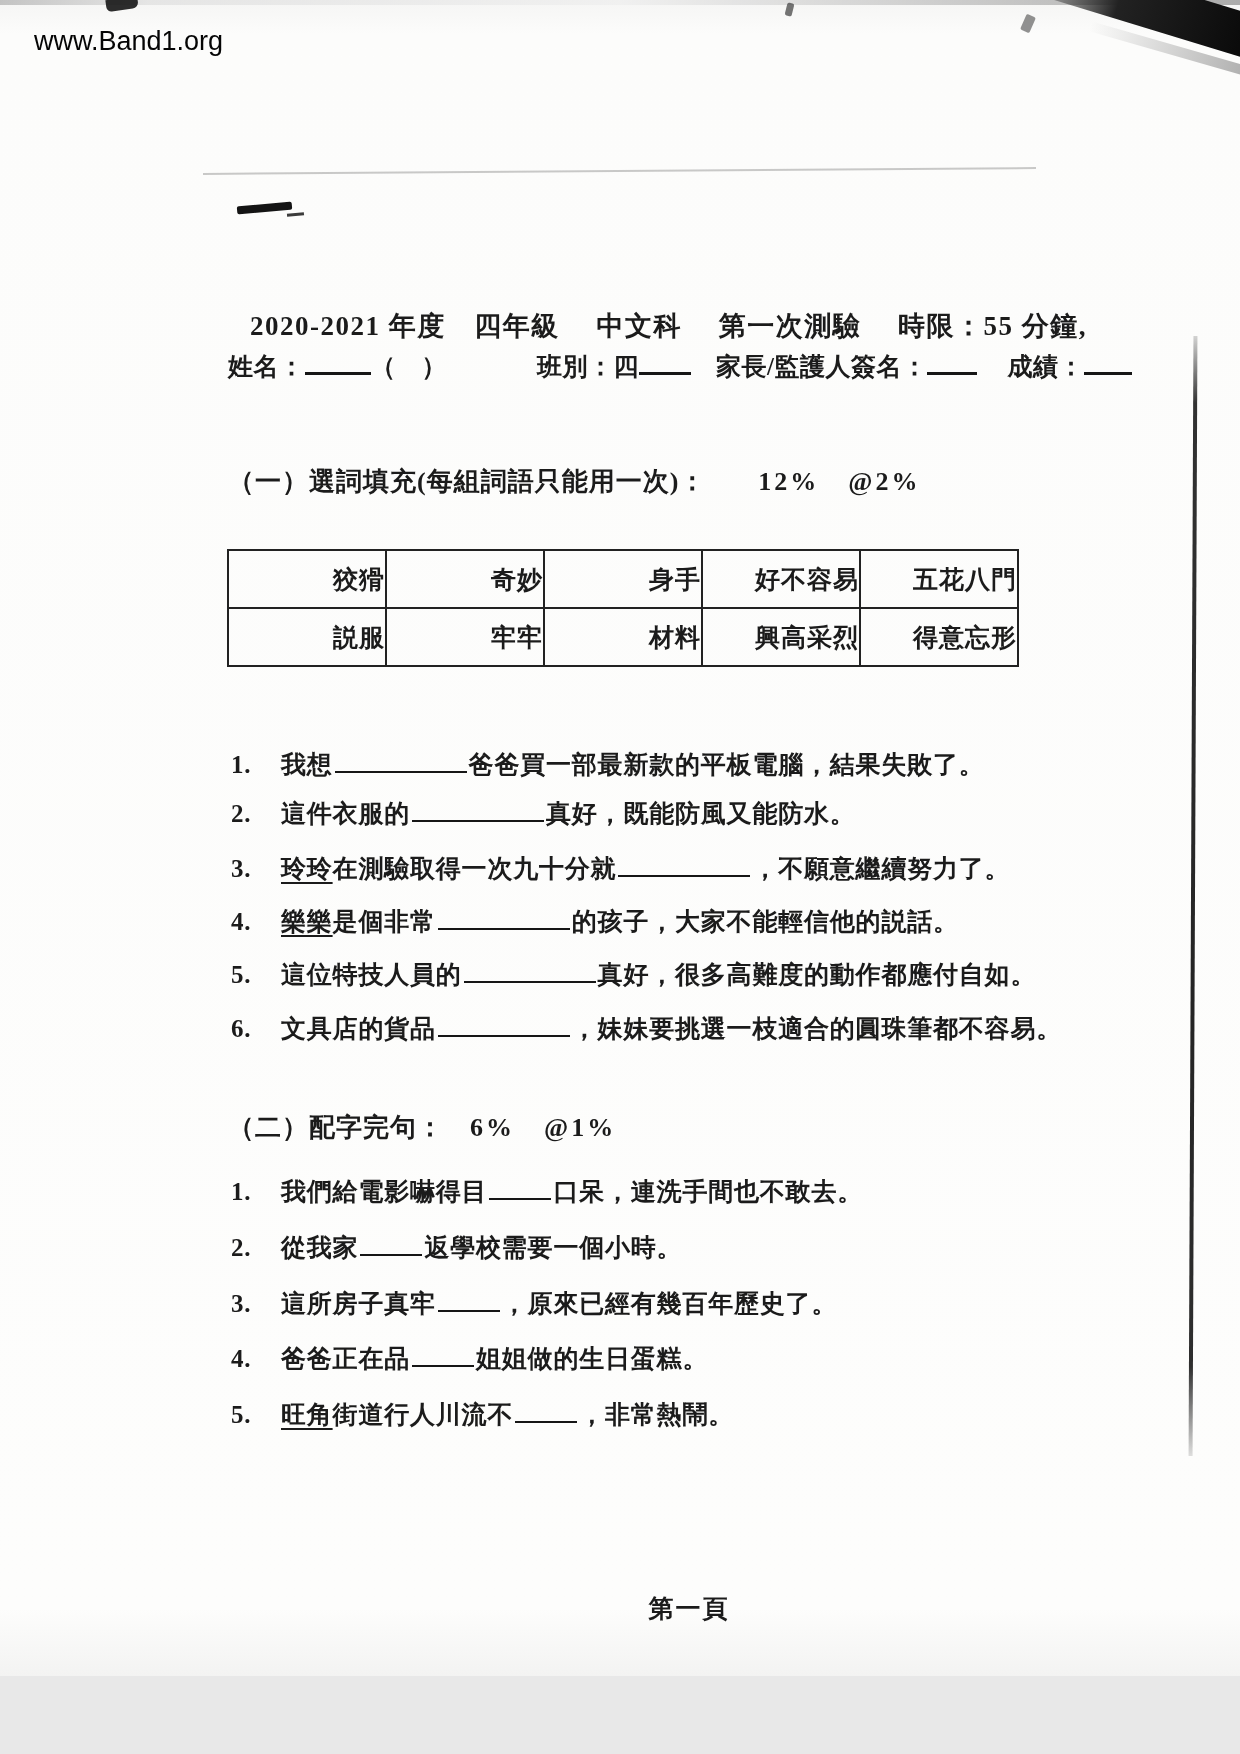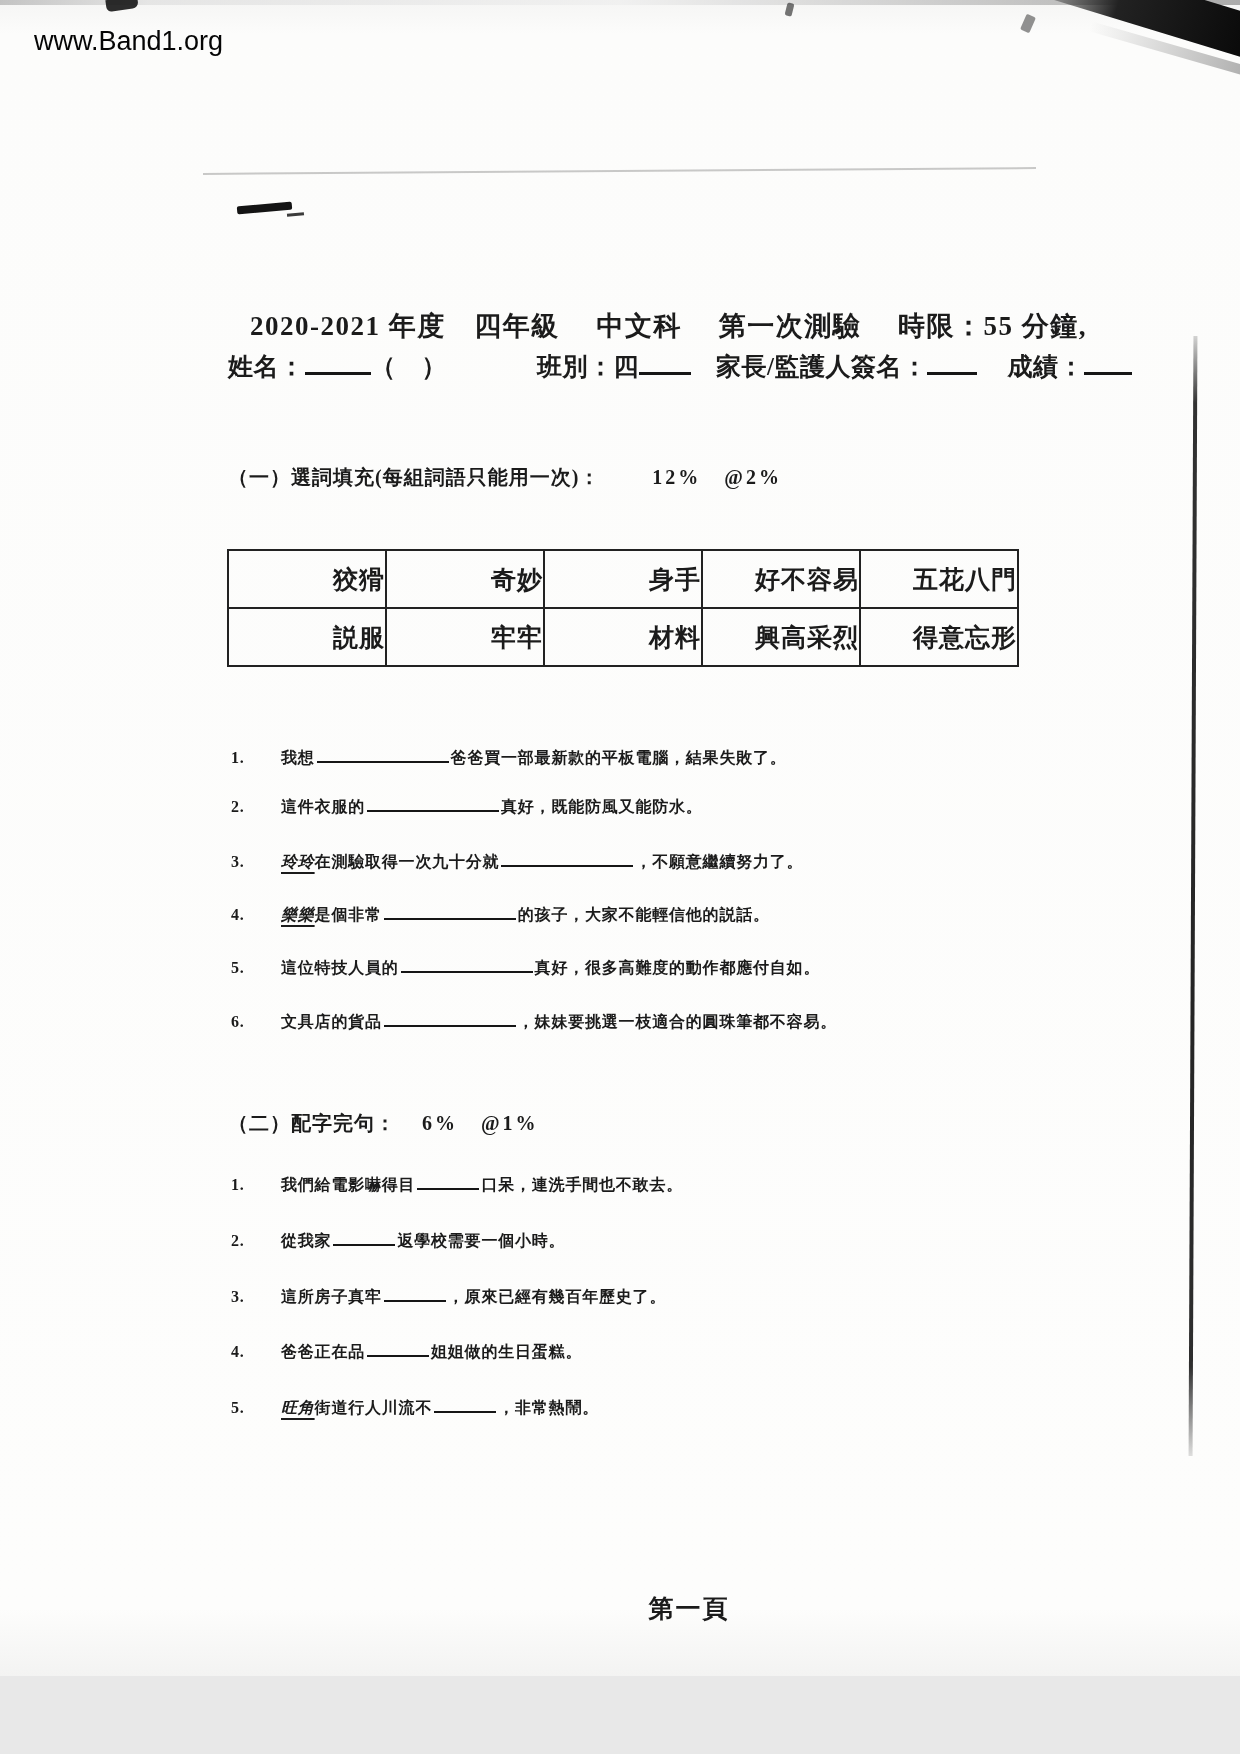--- a/index.html
+++ b/index.html
@@ -49,35 +49,35 @@
     white-space:nowrap; letter-spacing:.5px; }
   .hblank { display:inline-block; height:.95em; border-bottom:3px solid #161616; }
   .hb-name { width:66px; }
   .hb-class { width:52px; }
   .hb-guard { width:50px; }
   .hb-score { width:48px; }
   .gap-paren { margin-right:90px; }
   .gap-class { margin-right:25px; }
   .gap-guard { margin-right:30px; }
 
-  .sh { position:absolute; left:228px; font-size:20px; font-weight:700; letter-spacing:1px;
+  .sh { position:absolute; left:228px; font-size:26px; font-weight:700; letter-spacing:1px;
     white-space:nowrap; }
   .sh .marks1 { margin-left:52px; letter-spacing:3px; }
   .sh .marks2 { margin-left:26px; letter-spacing:3px; }
 
   table.word-bank { position:absolute; left:227px; top:549px; border-collapse:collapse; }
   table.word-bank td { width:158px; height:58px; border:2.5px solid #222;
     text-align:right; vertical-align:middle; font-size:25px; font-weight:700;
     letter-spacing:1px; }
 
-  .q { position:absolute; left:231px; font-size:16px; font-weight:600; letter-spacing:.8px;
+  .q { position:absolute; left:231px; font-size:25px; font-weight:600; letter-spacing:.8px;
     white-space:nowrap; }
   .qn { display:inline-block; width:50px; font-weight:700; }
   .un { text-decoration:underline; text-underline-offset:5px;
-    text-decoration-thickness:2px;font-style:italic; }
+    text-decoration-thickness:2px; }
   .blank { display:inline-block; height:.9em; border-bottom:2.5px solid #161616;
     margin:0 2px; }
   .bl { width:132px; }
   .bs { width:62px; }
 
   .footer { position:absolute; left:0; top:1592px; width:1240px; text-align:center;
     padding-left:138px; font-size:25px; font-weight:700; letter-spacing:2px; }
 </style>
 </head>
 <body>

